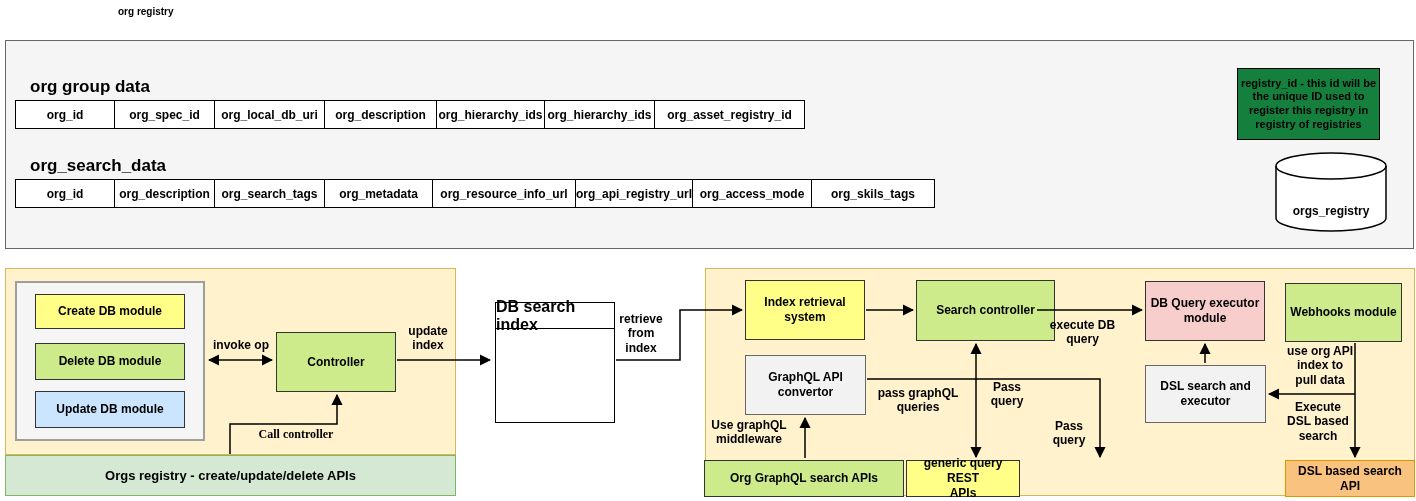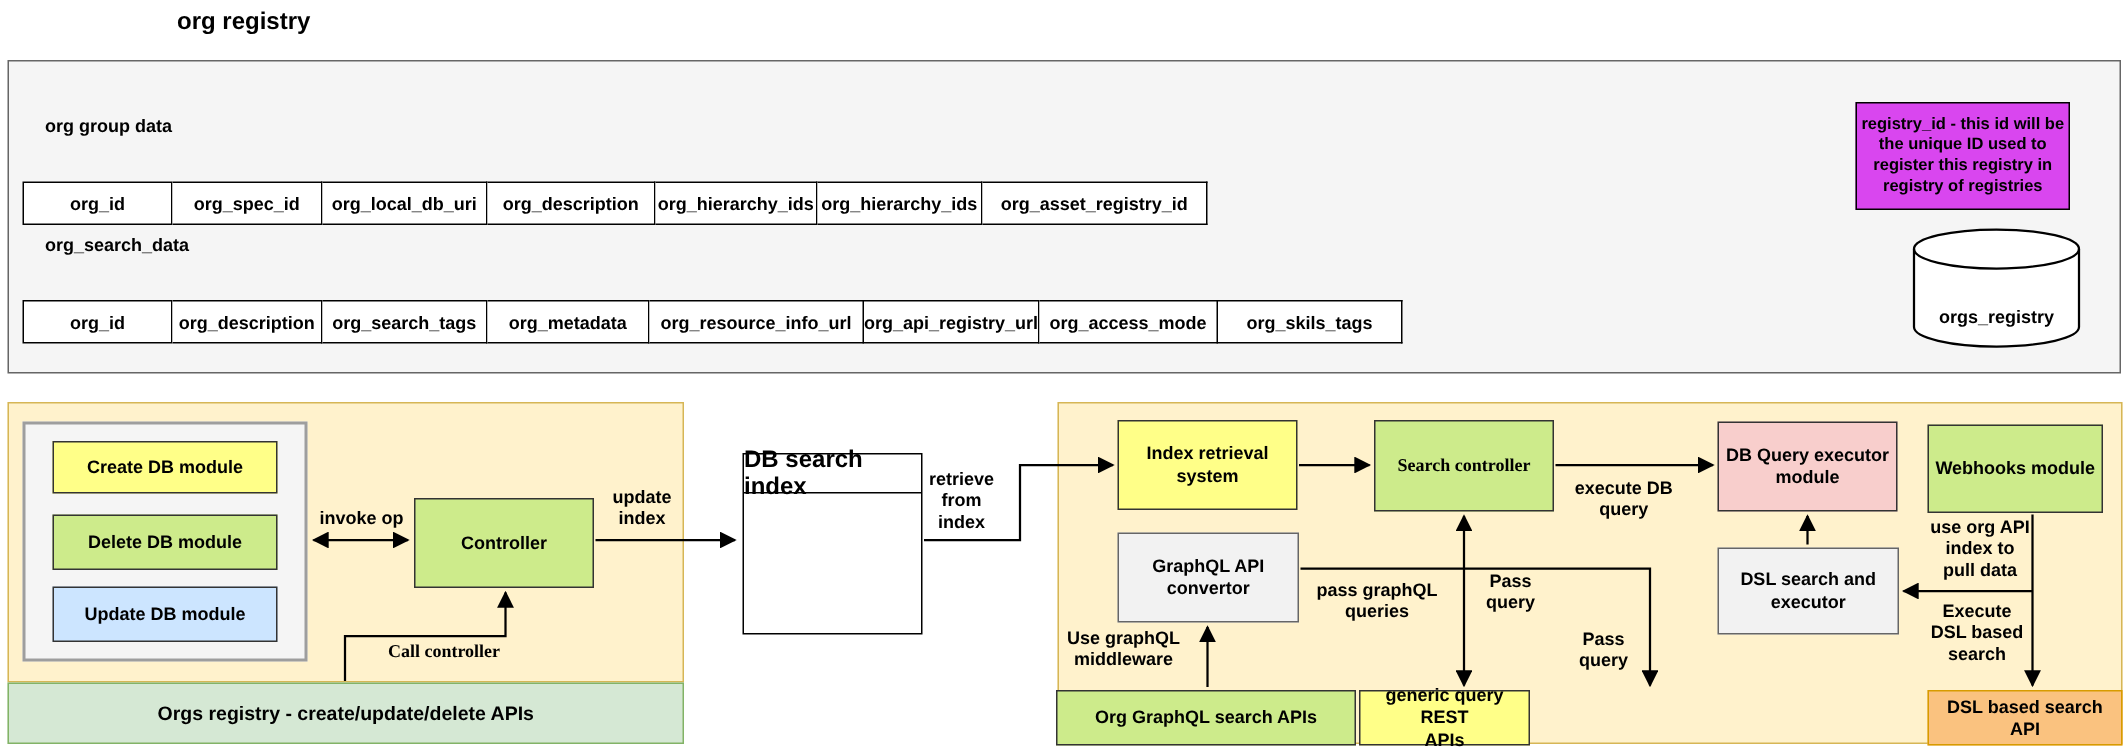--- a/index.html
+++ b/index.html
@@ -14,27 +14,27 @@
   .panel-modules{left:15px;top:281px;width:190px;height:160px;background:#F5F5F5;border:2px solid #9e9e9e;}
   .box{position:absolute;box-sizing:border-box;display:flex;align-items:center;justify-content:center;
        text-align:center;border:1px solid #333;font-size:12px;line-height:1.25;white-space:pre-line;padding:2px;}
   .b-yellow{background:#FFFF88;}
   .b-green{background:#CDEB8B;}
   .b-blue{background:#CCE5FF;}
   .b-pink{background:#F8CECC;}
   .b-orange{background:#FAC27F;border-color:#D79B00;}
   .b-gray{background:#F2F2F2;border-color:#666;}
   .lbl{position:absolute;font-size:12px;text-align:center;white-space:pre-line;line-height:1.2;}
-  .tlabel{position:absolute;font-size:12px;}
-  .title{position:absolute;left:118px;top:6px;font-size:16px;}
-  .trow{position:absolute;display:flex;margin-top:21px;}
+  .tlabel{position:absolute;font-size:17px;}
+  .title{position:absolute;left:118px;top:6px;font-size:10px;}
+  .trow{position:absolute;display:flex;}
   .tcell{box-sizing:border-box;height:29px;background:#fff;border:1px solid #000;border-left:none;
          display:flex;align-items:center;justify-content:center;font-size:12px;}
   .tcell:first-child{border-left:1px solid #000;}
-  .note{position:absolute;left:1237px;top:68px;width:143px;height:72px;background:#d946ef;border:1px solid #000;
+  .note{position:absolute;left:1237px;top:68px;width:143px;height:72px;background:#15803d;border:1px solid #000;
         box-sizing:border-box;display:flex;align-items:center;justify-content:center;text-align:center;
         font-size:11px;line-height:1.25;padding:2px;}
   .dbsearch{position:absolute;left:495px;top:302px;width:120px;height:121px;background:#fff;
             border:1px solid #000;box-sizing:border-box;}
   .dbsearch .hd{height:25px;border-bottom:1px solid #000;display:flex;align-items:center;justify-content:center;font-size:16px;}
   .cyl{position:absolute;left:1274px;top:150px;width:114px;height:84px;}
   .cyl .cyl-label{position:absolute;left:0;bottom:16px;width:100%;text-align:center;font-size:12px;}
   svg.overlay{position:absolute;left:0;top:0;pointer-events:none;}
 </style>
 </head>
@@ -102,21 +102,21 @@
     <div class="hd">DB search index</div>
   </div>
   <div class="lbl" style="left:616px;top:300px;width:50px;margin-top:12px;">retrieve
 from
 index</div>
 
   <div class="panel panel-search"></div>
 
   <div class="box b-yellow" style="left:745px;top:280px;width:120px;height:60px;">Index retrieval
 system</div>
-  <div class="box b-green" style="left:916px;top:280px;width:120px;height:61px;font-family:Liberation Serif, serif;">Search controller</div>
+  <div class="box b-green" style="left:916px;top:280px;width:139px;height:61px;">Search controller</div>
   <div class="box b-pink" style="left:1145px;top:281px;width:120px;height:60px;">DB Query executor
 module</div>
   <div class="box b-green" style="left:1285px;top:283px;width:117px;height:59px;">Webhooks module</div>
   <div class="box b-gray" style="left:745px;top:355px;width:121px;height:60px;">GraphQL API
 convertor</div>
   <div class="box b-gray" style="left:1145px;top:365px;width:121px;height:58px;">DSL search and
 executor</div>
 
   <div class="box b-green" style="left:704px;top:460px;width:200px;height:37px;">Org GraphQL search APIs</div>
   <div class="box b-yellow" style="left:906px;top:460px;width:114px;height:37px;">generic query REST

